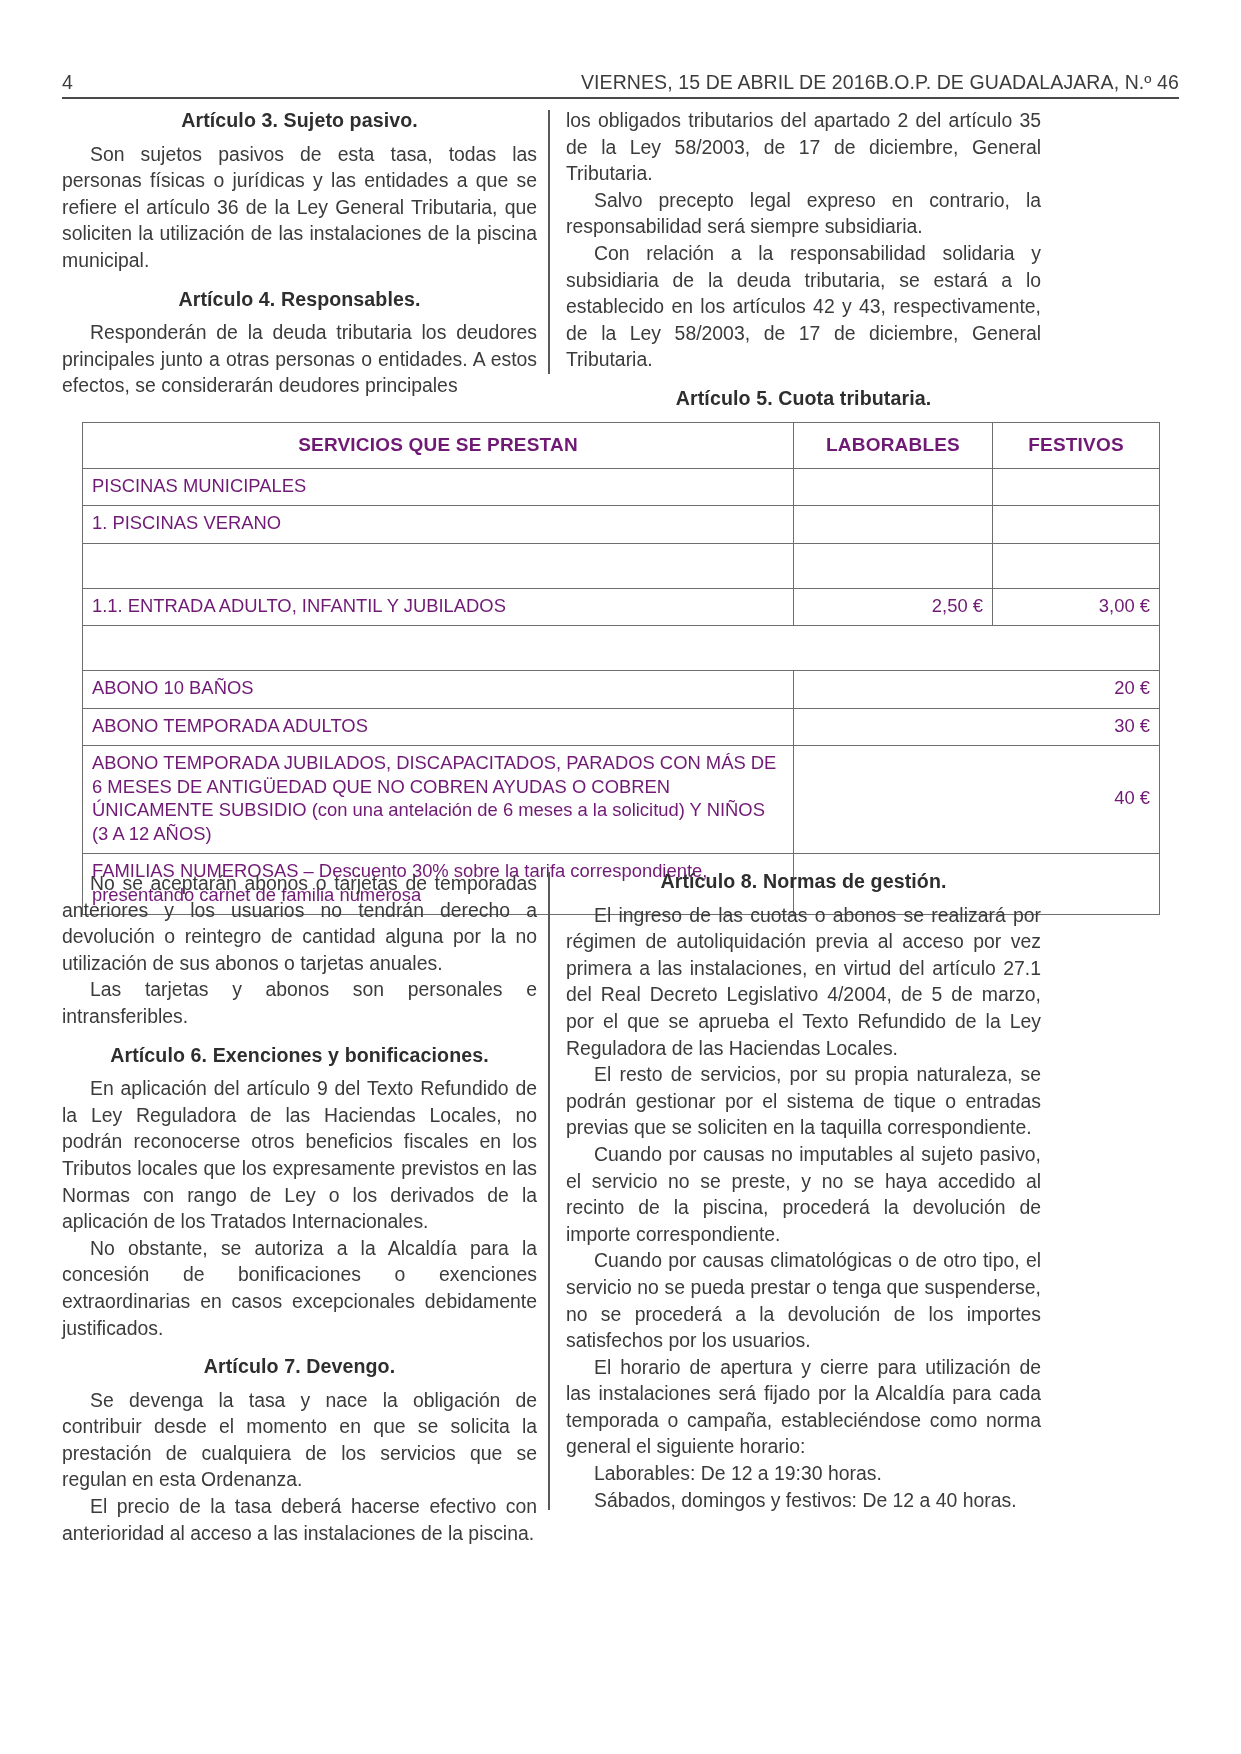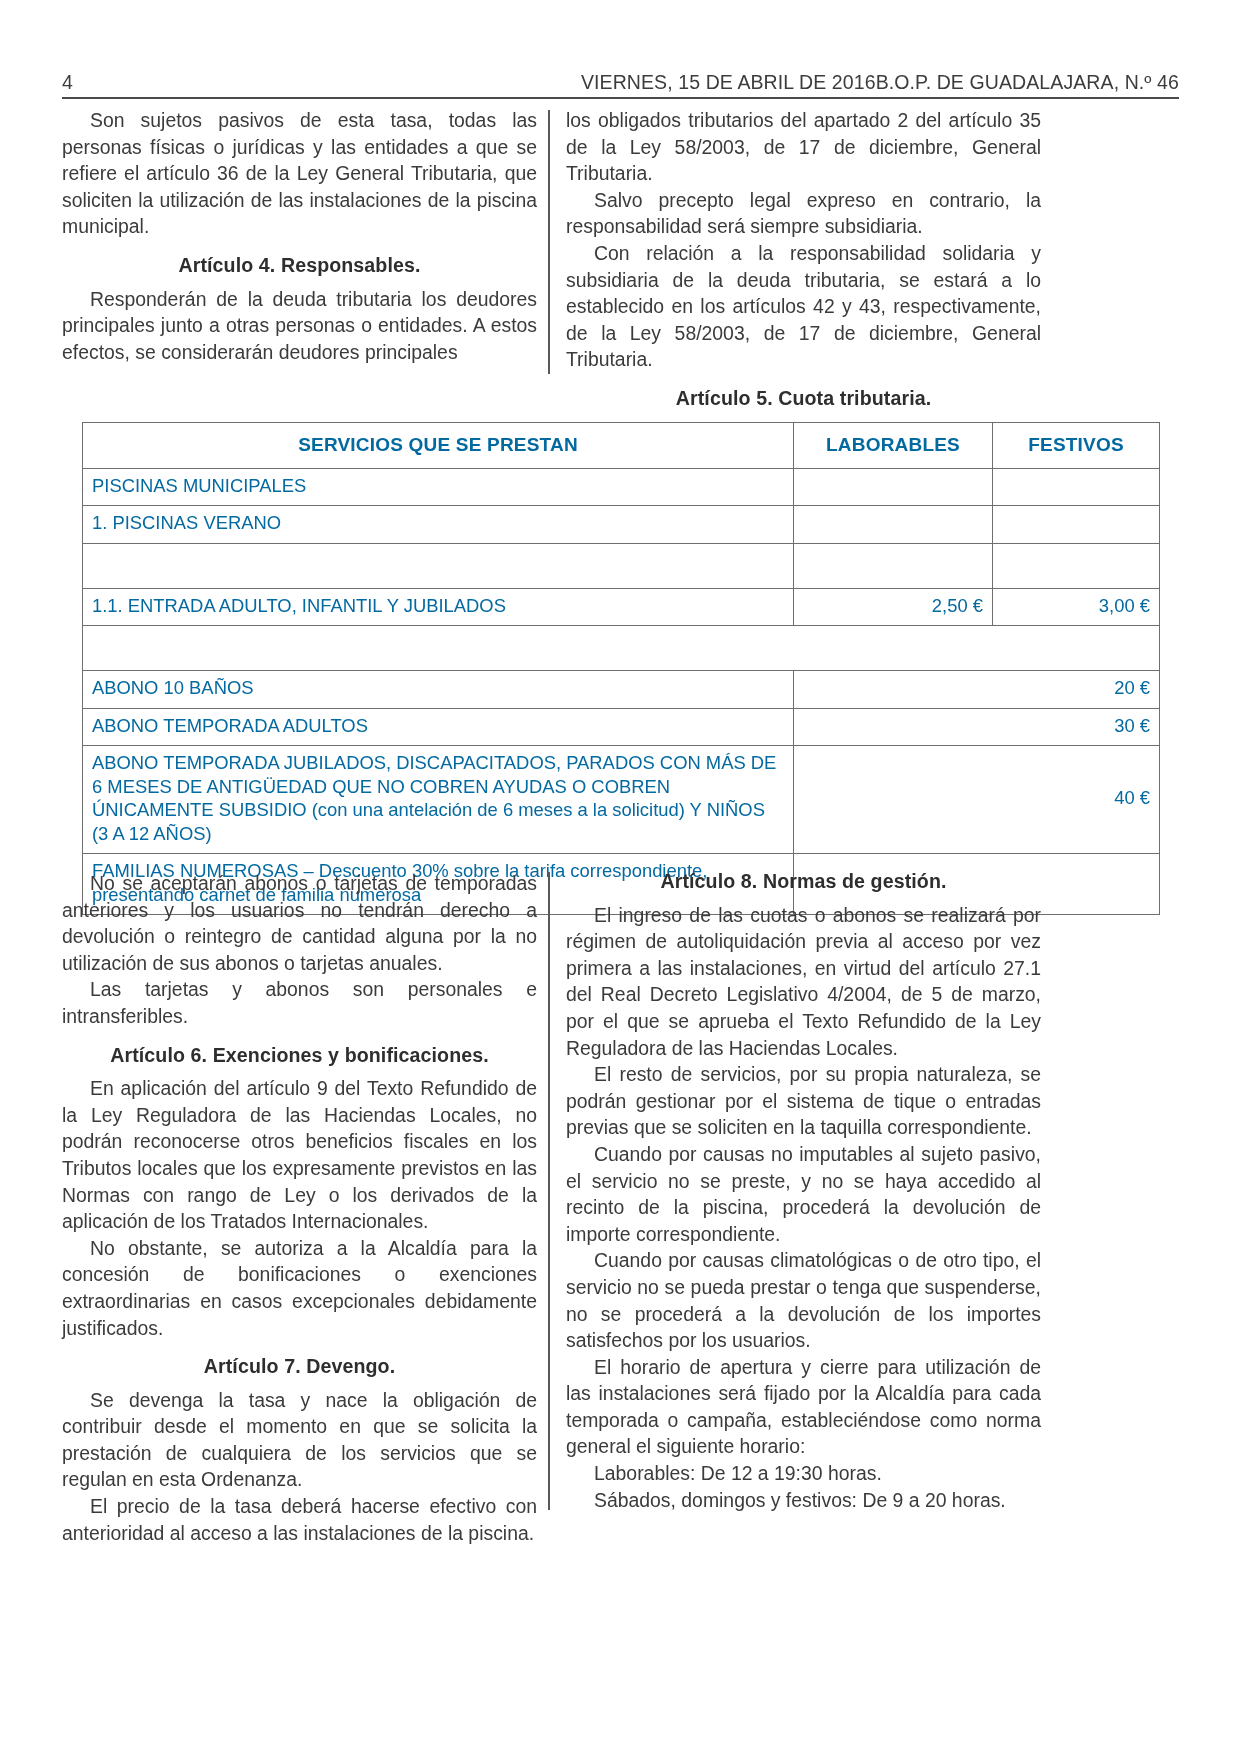--- a/index.html
+++ b/index.html
@@ -113,21 +113,21 @@
     position: absolute;
     left: 82px;
     top: 422px;
     width: 1077px;
   }
   table.tariff {
     width: 1077px;
     border-collapse: collapse;
     table-layout: fixed;
     font-size: 18.4px;
-    color: #0369a1;
+    color: #701a75;
   }
   table.tariff td, table.tariff th {
     border: 1.3px solid #6e6e6e;
     padding: 5px 9px 8px 9px;
     vertical-align: middle;
     line-height: 23.5px;
     font-weight: normal;
   }
   table.tariff thead th {
     font-weight: bold;
@@ -155,20 +155,21 @@
   <div class="runhead">
     <span class="folio">4</span>
     <span class="centertitle">VIERNES, 15 DE ABRIL DE 2016</span>
     <span class="righttitle">B.O.P. DE GUADALAJARA, N.º 46</span>
   </div>
   <div class="rule-top"></div>
 
   <div class="vrule-top"></div>
 
   <div class="col left" style="top:107px;">
+    <h3 class="tight-top">Artículo 3. Sujeto pasivo.</h3>
     <p>Son sujetos pasivos de esta tasa, todas las personas físicas o jurídicas y las entidades a que se refiere el artículo 36 de la Ley General Tributaria, que soliciten la utilización de las instalaciones de la piscina municipal.</p>
     <h3>Artículo 4. Responsables.</h3>
     <p>Responderán de la deuda tributaria los deudores principales junto a otras personas o entidades. A estos efectos, se considerarán deudores principales</p>
   </div>
 
   <div class="col right" style="top:107px;">
     <p class="noindent">los obligados tributarios del apartado 2 del artículo 35 de la Ley 58/2003, de 17 de diciembre, General Tributaria.</p>
     <p>Salvo precepto legal expreso en contrario, la responsabilidad será siempre subsidiaria.</p>
     <p>Con relación a la responsabilidad solidaria y subsidiaria de la deuda tributaria, se estará a lo establecido en los artículos 42 y 43, respectivamente, de la Ley 58/2003, de 17 de diciembre, General Tributaria.</p>
     <h3>Artículo 5. Cuota tributaria.</h3>
@@ -247,17 +248,17 @@
     </div>
 
     <div class="col right" style="top:868px;">
       <h3 class="tight-top">Artículo 8. Normas de gestión.</h3>
       <p>El ingreso de las cuotas o abonos se realizará por régimen de autoliquidación previa al acceso por vez primera a las instalaciones, en virtud del artículo 27.1 del Real Decreto Legislativo 4/2004, de 5 de marzo, por el que se aprueba el Texto Refundido de la Ley Reguladora de las Haciendas Locales.</p>
       <p>El resto de servicios, por su propia naturaleza, se podrán gestionar por el sistema de tique o entradas previas que se soliciten en la taquilla correspondiente.</p>
       <p>Cuando por causas no imputables al sujeto pasivo, el servicio no se preste, y no se haya accedido al recinto de la piscina, procederá la devolución de importe correspondiente.</p>
       <p>Cuando por causas climatológicas o de otro tipo, el servicio no se pueda prestar o tenga que suspenderse, no se procederá a la devolución de los importes satisfechos por los usuarios.</p>
       <p>El horario de apertura y cierre para utilización de las instalaciones será fijado por la Alcaldía para cada temporada o campaña, estableciéndose como norma general el siguiente horario:</p>
       <p>Laborables: De 12 a 19:30 horas.</p>
-      <p>Sábados, domingos y festivos: De 9 a 20 horas.</p>
+      <p>Sábados, domingos y festivos: De 12 a 40 horas.</p>
     </div>
   </div>
 
 </div>
 
 </body></html>

